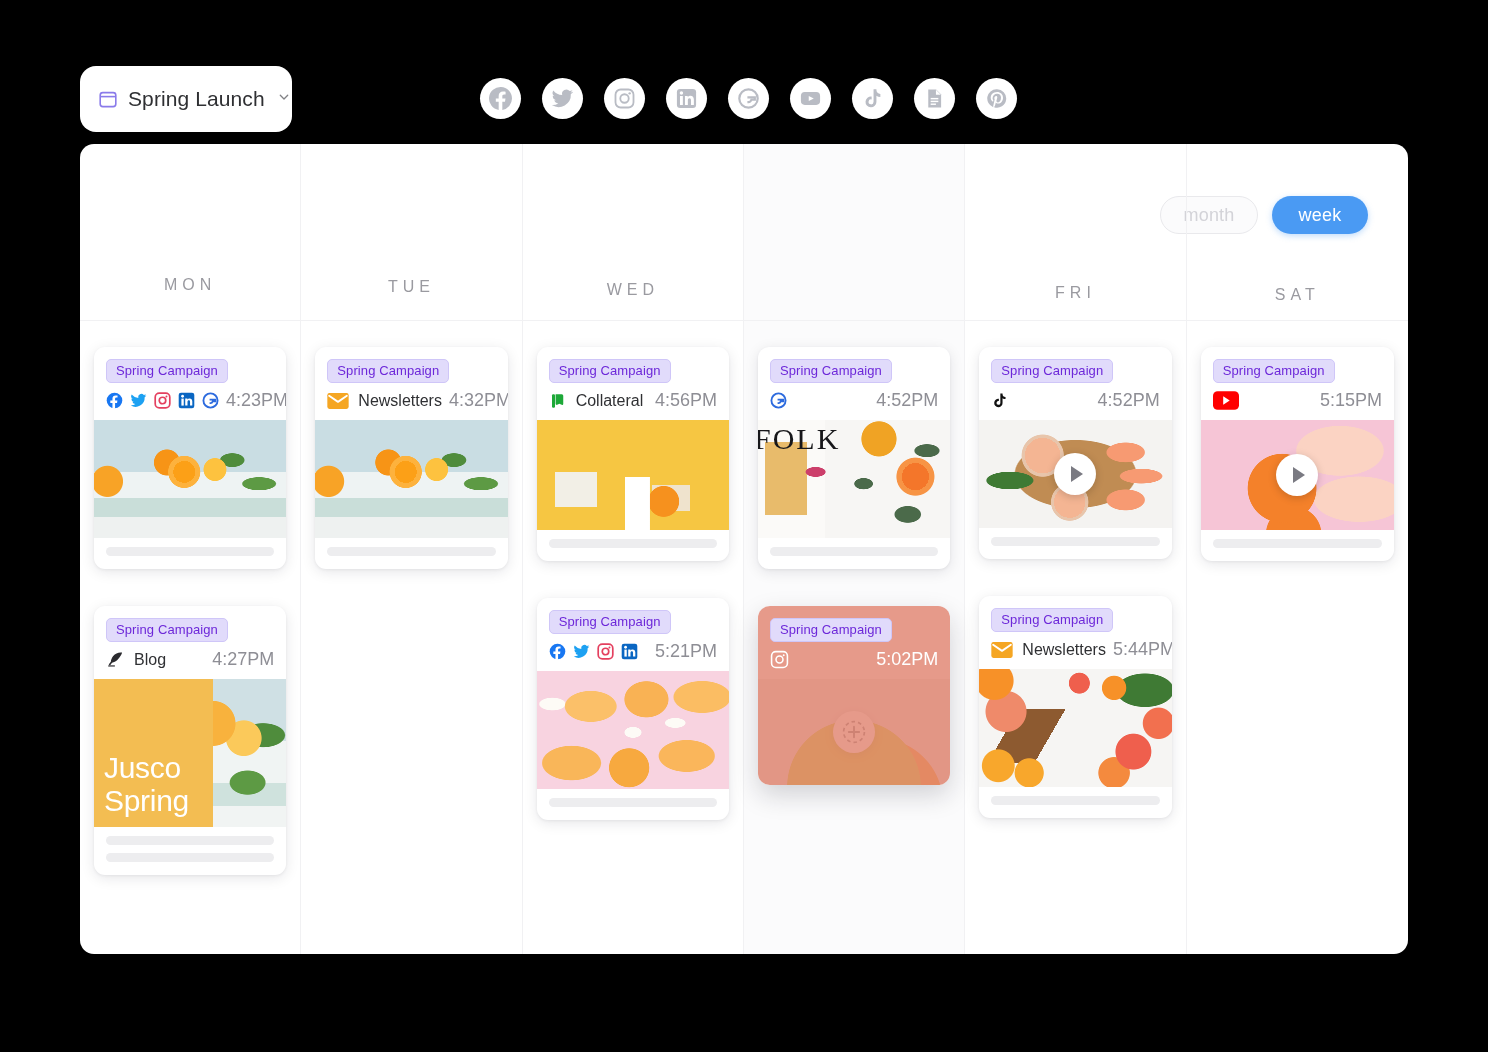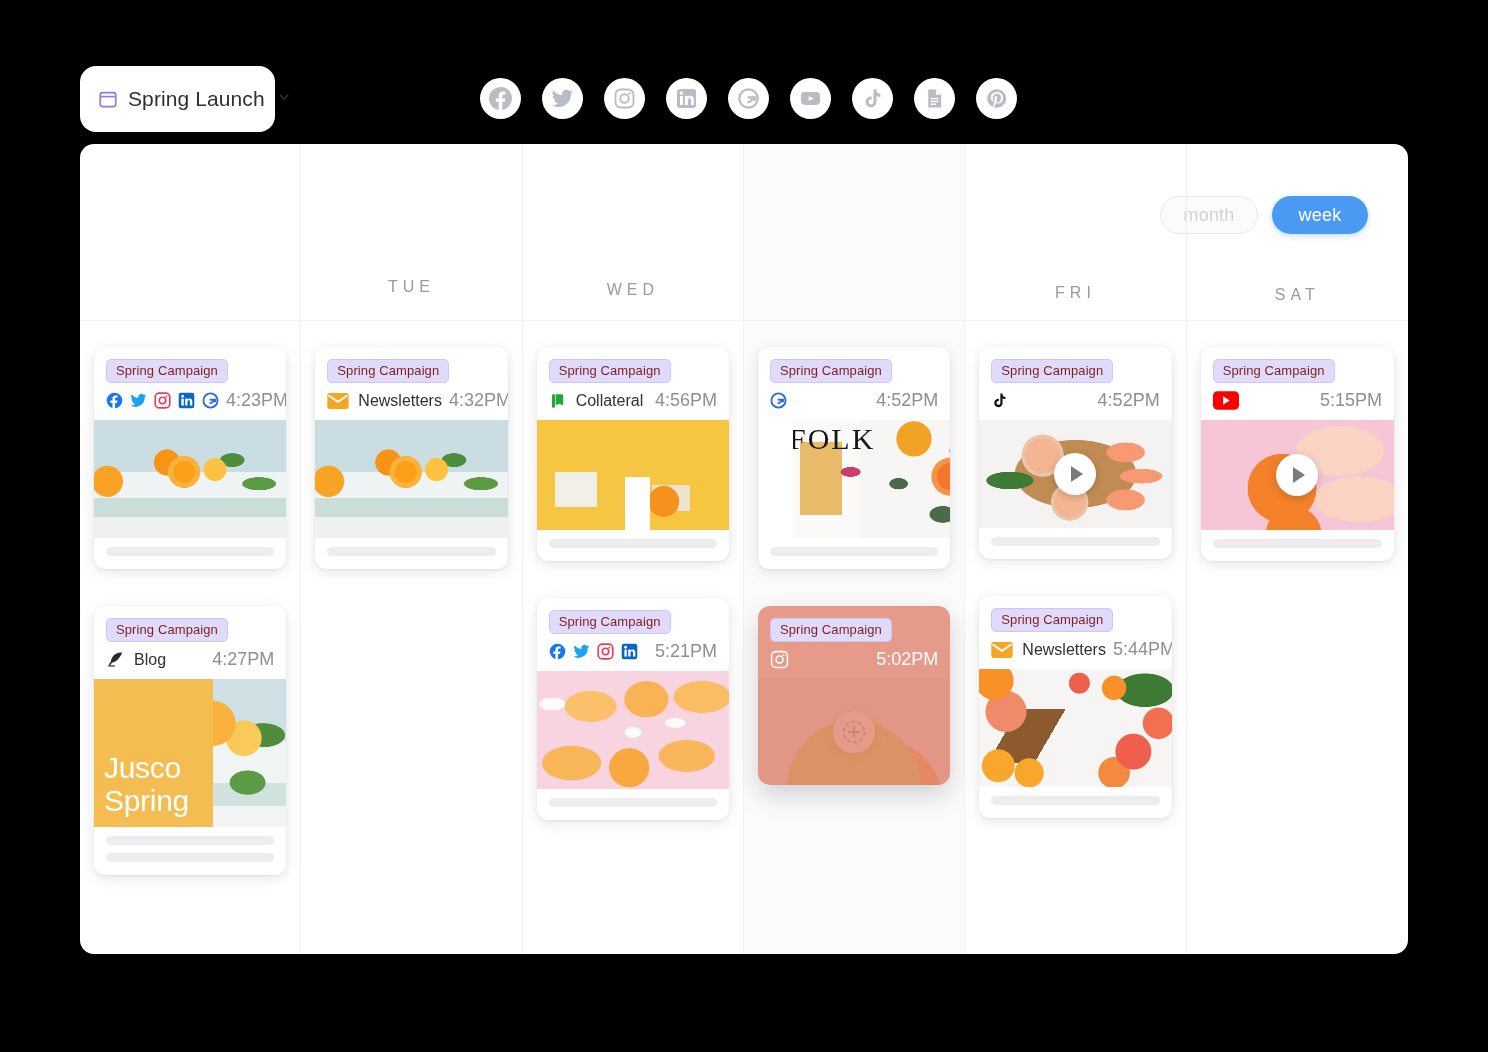--- a/index.html
+++ b/index.html
@@ -9,21 +9,21 @@
     font-family: "Liberation Sans", sans-serif;
     overflow: hidden;
   }
 
   
   #topbar {
     position: absolute; left: 0; top: 0; width: 1488px; height: 148px;
   }
   #project-pill {
     position: absolute; left: 80px; top: 66px;
-    width: 195px; height: 66px;
+    width: 212px; height: 66px;
     background: #ffffff; border-radius: 16px;
     display: flex; align-items: center; gap: 10px;
     padding: 0 18px;
     box-shadow: 0 2px 10px rgba(0,0,0,.25);
   }
   #project-pill .cal {
     width: 20px; height: 20px; flex: 0 0 20px;
     position: relative;
   }
   #project-pill .cal svg { display:block; }
@@ -111,21 +111,21 @@
     background: #ffffff; border-radius: 11px;
     box-shadow: 0 3px 14px rgba(20,20,40,.10), 0 1px 3px rgba(20,20,40,.06);
     overflow: hidden;
     margin-bottom: 37px;
     position: relative;
   }
   .card-head { padding: 12px 12px 0 12px; }
   .badge {
     display: inline-block;
     background: #e1dbfb; border: 1px solid #cfc6f8;
-    color: #7f1d1d;
+    color: #6d28d9;
     font-size: 13px; letter-spacing: .1px;
     border-radius: 5px;
     padding: 3px 9px 4px 9px;
   }
   .meta {
     display: flex; align-items: center; gap: 7px;
     padding: 7px 12px 9px 12px;
     min-height: 34px;
   }
   .meta .chan-icons { display: flex; align-items: center; gap: 7px; }
@@ -220,21 +220,20 @@
     height: 118px;
     background:
       radial-gradient(circle at 63% 16%, #f0a324 0 11%, rgba(0,0,0,0) 11.5%),
       radial-gradient(circle at 82% 48%, #f4762a 0 8%, #f79445 8% 11%, rgba(0,0,0,0) 11.5%),
       radial-gradient(ellipse at 55% 54%, #4b6a4a 0 6%, rgba(0,0,0,0) 6.5%),
       radial-gradient(ellipse at 88% 26%, #4b6a4a 0 5%, rgba(0,0,0,0) 5.5%),
       radial-gradient(ellipse at 78% 80%, #4b6a4a 0 6%, rgba(0,0,0,0) 6.5%),
       radial-gradient(ellipse at 30% 44%, #cc3f6b 0 5%, rgba(0,0,0,0) 5.5%),
       linear-gradient(180deg, #e8bb6b 0 100%) 5% 50%/22% 62% no-repeat,
       linear-gradient(90deg, #fbfaf8 0 35%, #f7f6f4 35% 100%);
-    margin-left: 35px;
   }
   .folk-word {
     position: absolute; left: -4px; top: 2px;
     font-family: "Liberation Serif", serif;
     font-size: 30px; letter-spacing: 2px; color: #17171a;
   }
   
   .art-board {
     height: 108px;
     background:
@@ -384,20 +383,23 @@
 
 <div id="panel">
 
   <div id="view-toggle">
     <div class="toggle-pill" id="toggle-month">month</div>
     <div class="toggle-pill" id="toggle-week">week</div>
   </div>
 
   <div id="grid">
       <div class="day-col">
+        <div class="day-head">
+          <div class="day-label">MON</div>
+        </div>
         <div class="col-body">
           <div class="card">
             <div class="card-head"><span class="badge">Spring Campaign</span></div>
             <div class="meta">
               <span class="chan-icons">
                 <span style="display: inline-flex; align-items: center;">
                   <svg width="17" height="17" viewBox="0 0 24 24">
                     <circle cx="12" cy="12" r="11" fill="#1877F2"></circle>
                     <path fill="#fff" d="M15.6 15.4 16.1 12h-3.3V9.8c0-1 .5-1.9 2-1.9h1.5V5.1S14.9 5 13.6 5c-2.7 0-4.5 1.6-4.5 4.6V12H6.1v3.4h3v8.3a12 12 0 0 0 3.7 0v-8.3h2.8Z"></path>
                   </svg>

